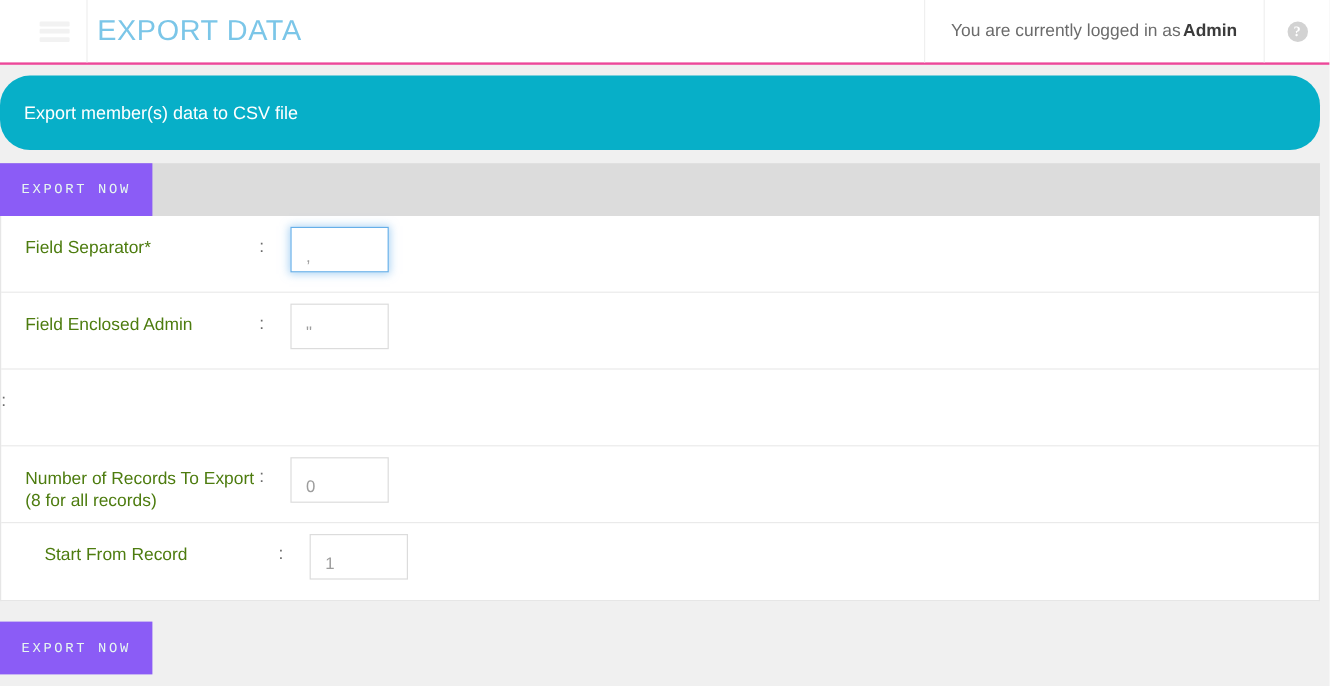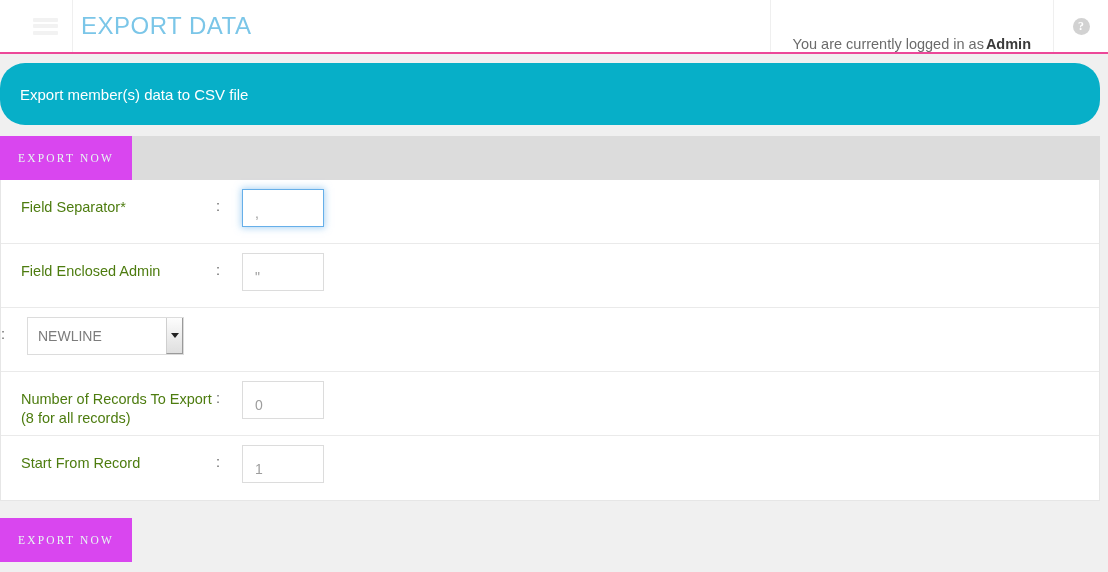--- a/index.html
+++ b/index.html
@@ -51,21 +51,21 @@
     display: flex;
     align-items: center;
     padding-left: 8px;
     font-size: 24px;
     letter-spacing: 0.5px;
     color: #7bc6e8;
     font-weight: 400;
   }
   .login-status {
     display: flex;
-    align-items: flex-end;
+    align-items: center;
     padding: 0 22px 0 22px;
     font-size: 14.5px;
     color: #6b6b6b;
     border-left: 1px solid #efefef;
     white-space: nowrap;
   }
   .login-status .user {
     color: #3b3b3b;
     font-weight: bold;
     margin-left: 2px;
@@ -113,27 +113,27 @@
     width: 1100px;
   }
 
   .toolbar {
     background: #dcdcdc;
     height: 44px;
     display: flex;
     align-items: stretch;
   }
   .btn-export {
-    background: #d946ef;
+    background: #8b5cf6;
     color: #e7f8f1;
     border: none;
     font-size: 11.5px;
     letter-spacing: 2.2px;
     padding: 0 18px;
-    font-family: Liberation Serif, serif;
+    font-family: Liberation Mono, monospace;
     cursor: pointer;
     height: 44px;
     display: flex;
     align-items: center;
   }
 
   .form-table {
     background: #ffffff;
     border: 1px solid #e6e6e6;
     border-top: none;
@@ -141,20 +141,21 @@
   }
   .form-row {
     display: flex;
     align-items: flex-start;
     border-bottom: 1px solid #eaeaea;
     min-height: 64px;
     box-sizing: border-box;
   }
   .form-row:last-child {
     border-bottom: none;
+    margin-left: 16px;
   }
   .row-label {
     width: 215px;
     padding: 18px 0 0 20px;
     box-sizing: border-box;
     font-size: 14.5px;
     color: #4d7c0f;
     line-height: 19px;
   }
   .row-colon {
@@ -283,28 +284,20 @@
     <div class="form-row">
       <div class="row-label">Field Enclosed Admin</div>
       <div class="row-colon">:</div>
       <div class="row-field">
         <input class="txt" type="text" value="&quot;" style="">
       </div>
     </div>
 
     <div class="form-row">
       <div class="row-colon">:</div>
-      <div class="row-field">
-        <span class="select-wrap">
-          <select class="sel">
-            <option>NEWLINE</option>
-          </select>
-          <span class="arrow-btn"></span>
-        </span>
-      </div>
     </div>
 
     <div class="form-row">
       <div class="row-label">Number of Records To Export (8 for all records)</div>
       <div class="row-colon">:</div>
       <div class="row-field">
         <input class="txt" type="text" value="0" style="">
       </div>
     </div>
 

